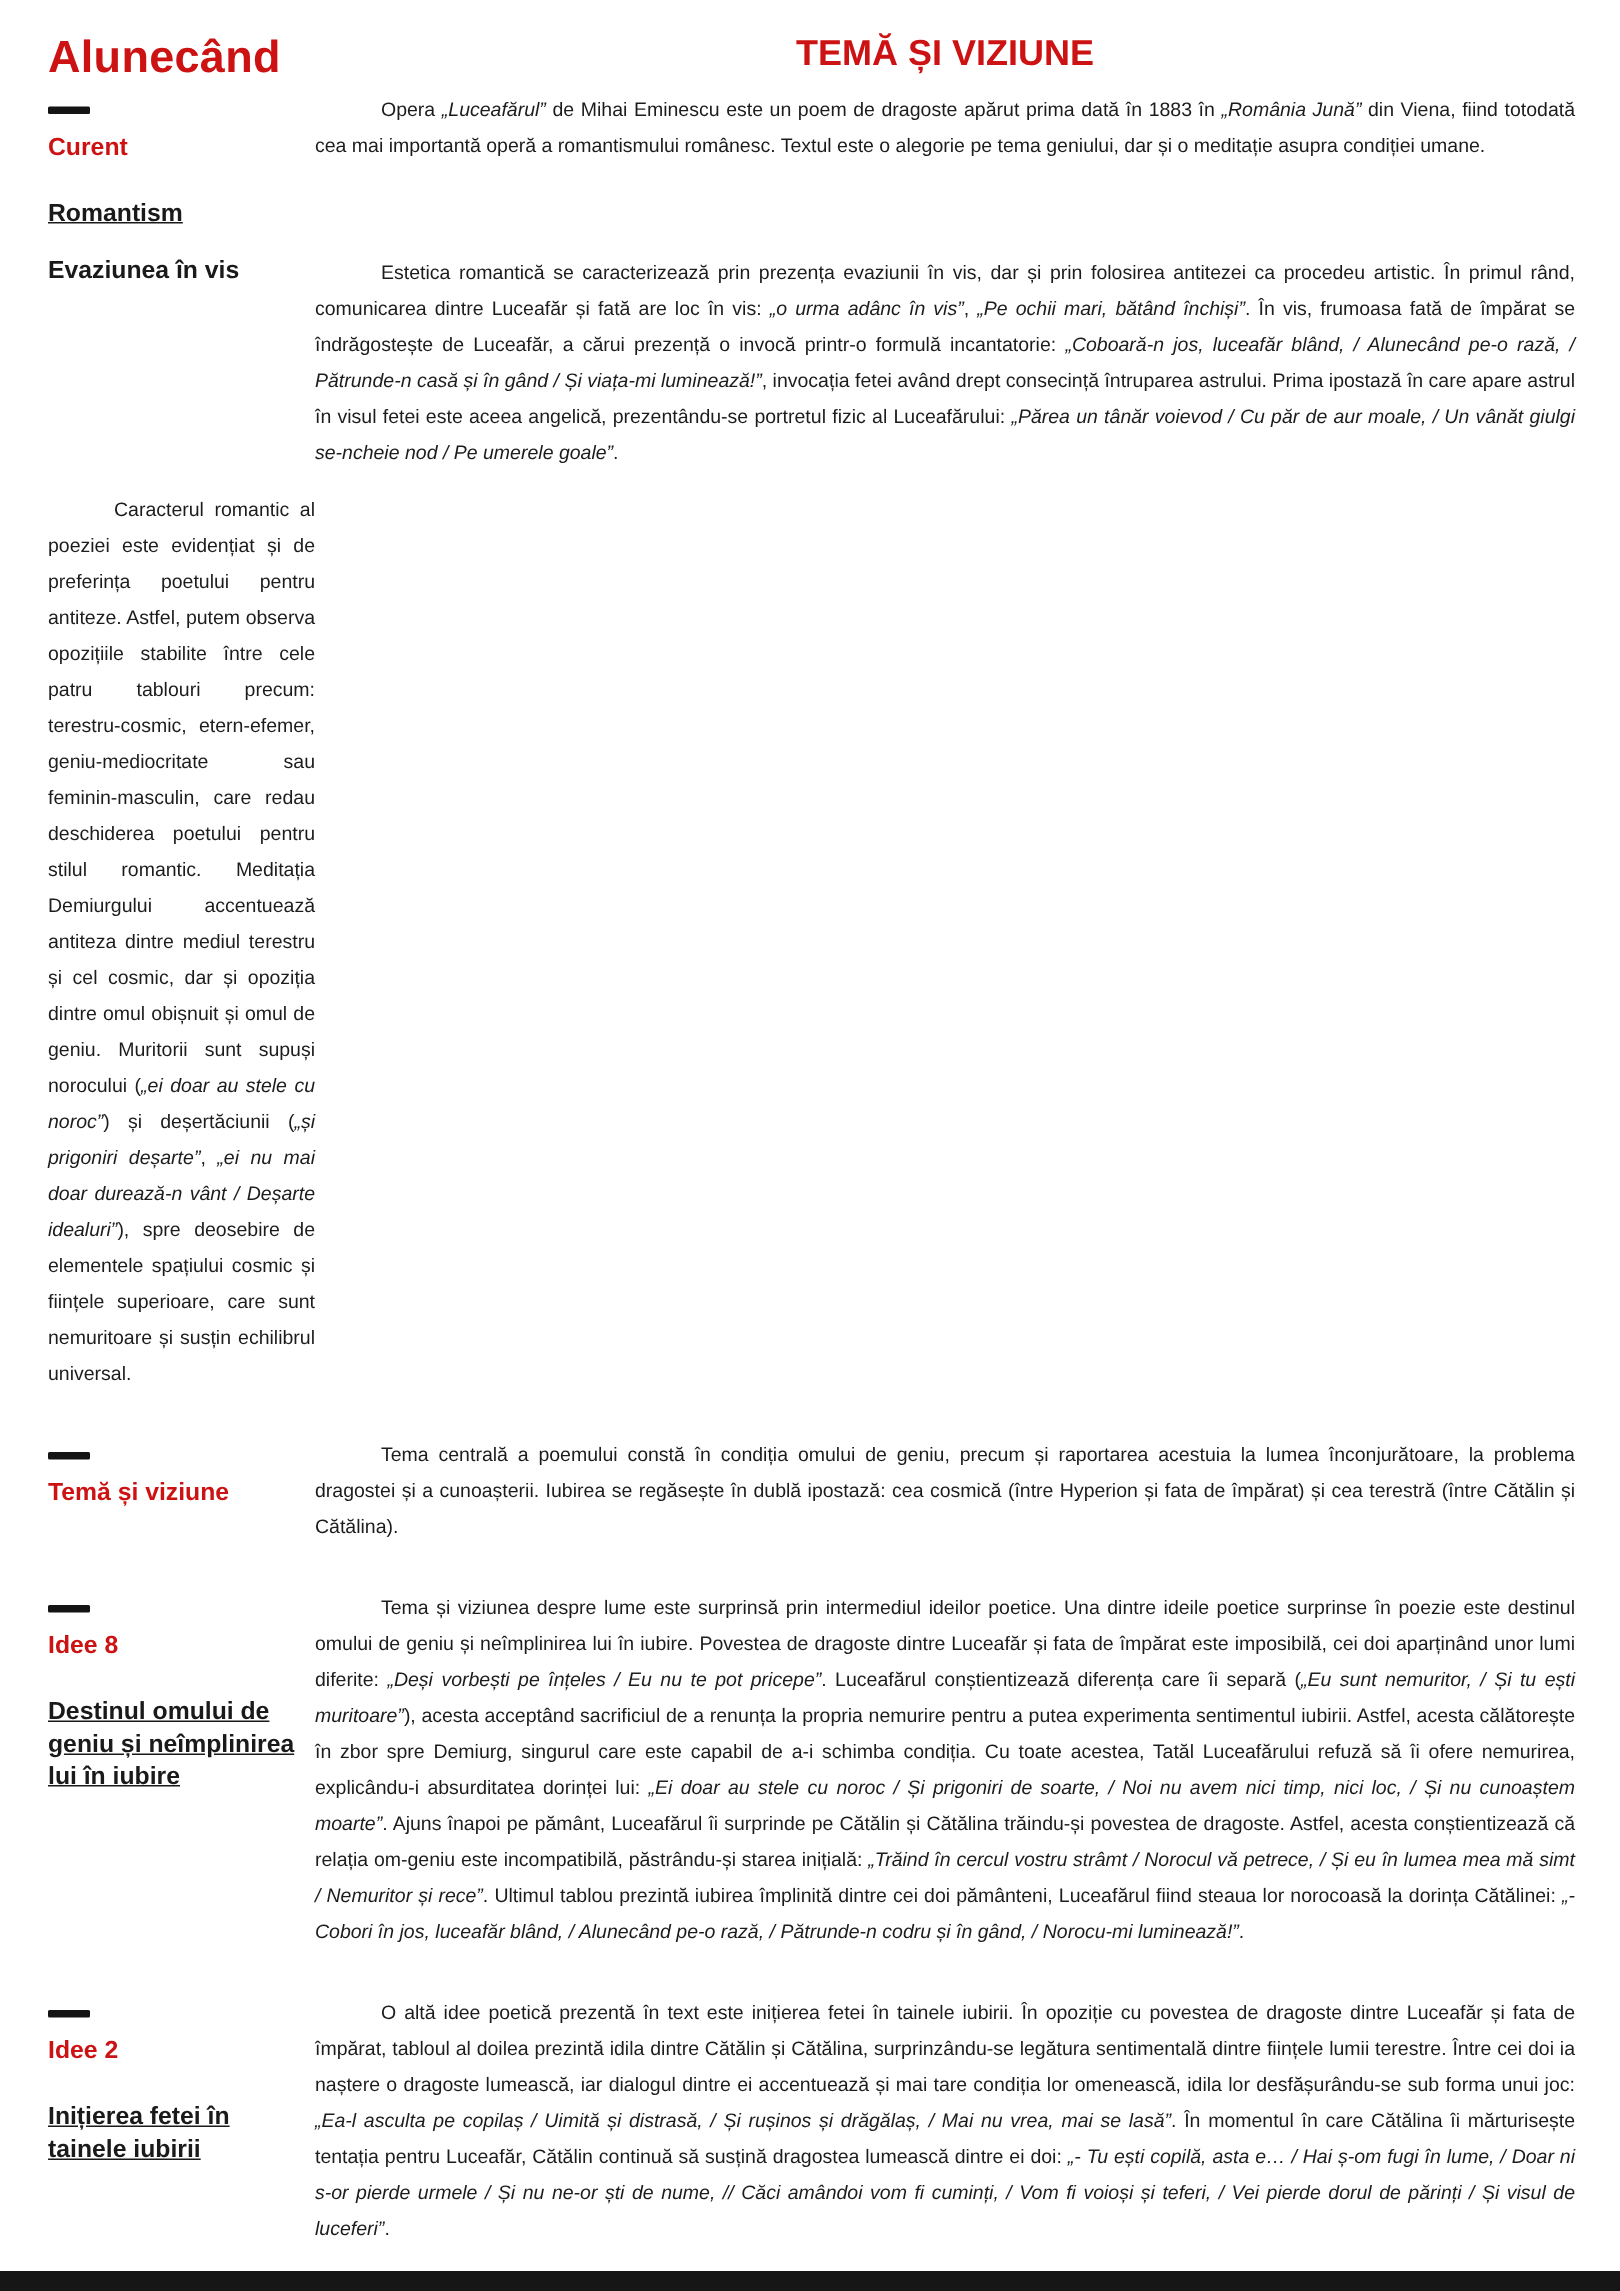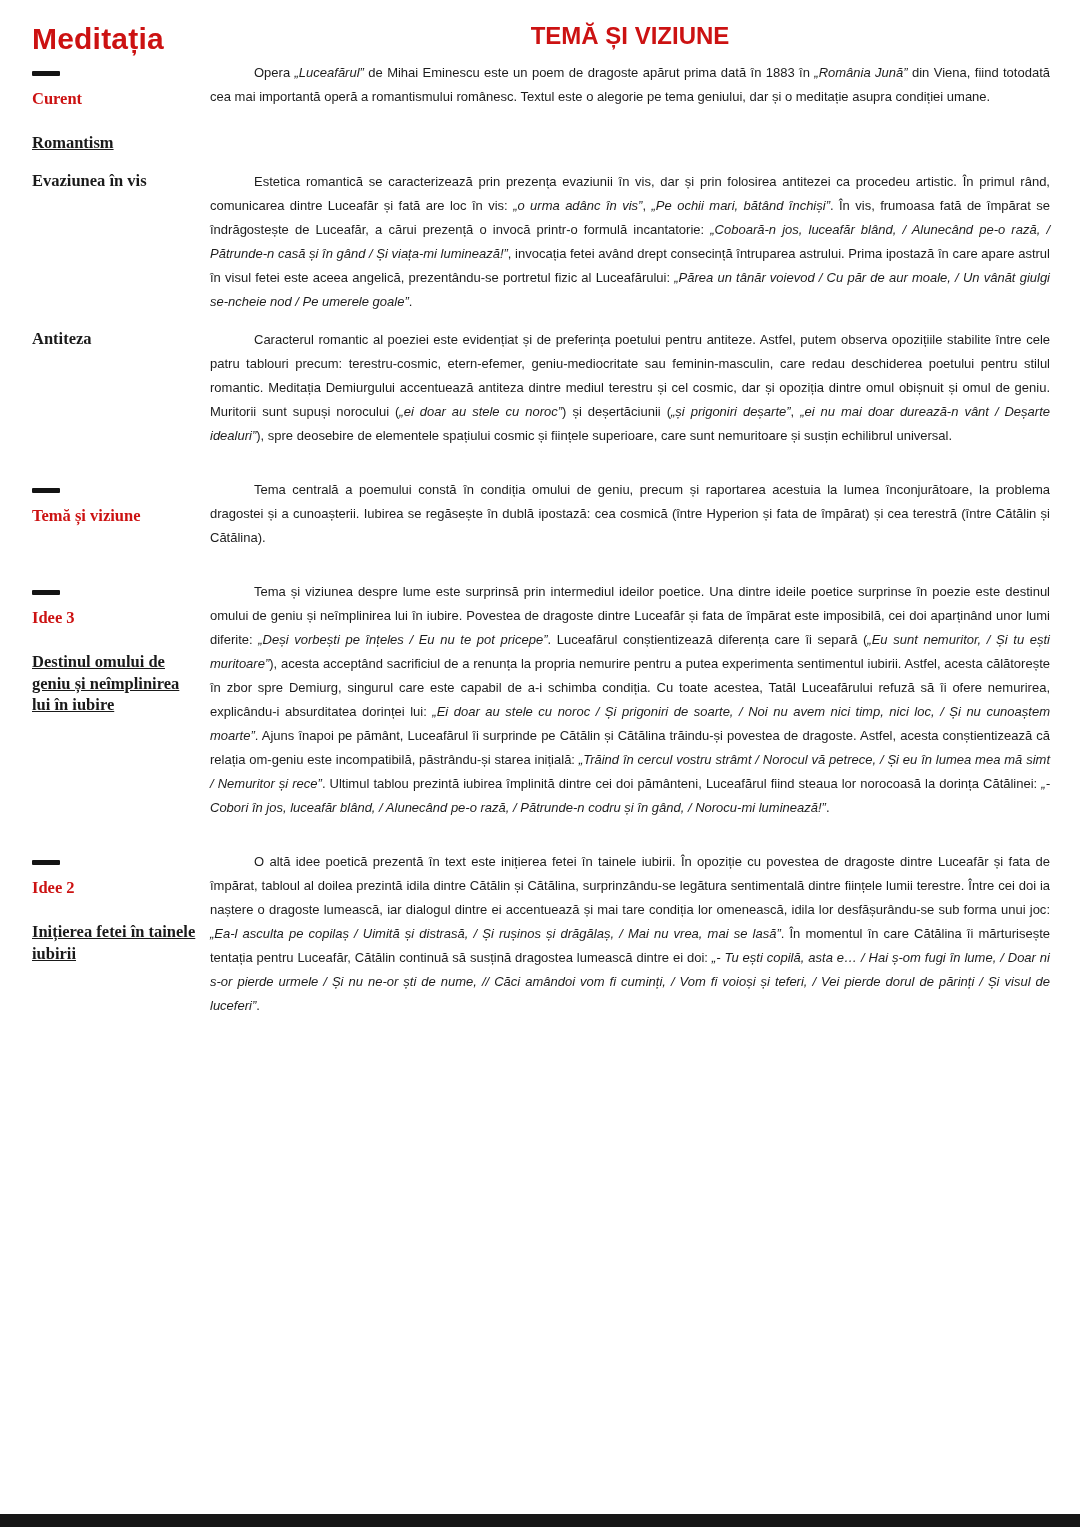--- a/index.html
+++ b/index.html
@@ -9,77 +9,74 @@
     font-family:"Liberation Sans","DejaVu Sans",sans-serif;
   }
   .page{padding:22px 30px 0 32px;}
   
   .header{display:grid;grid-template-columns:178px 1fr;align-items:start;margin-bottom:6px;}
   .doc-title{color:var(--accent,#cc1111);font-weight:bold;font-size:30px;line-height:1.1;letter-spacing:.2px;}
   .page-title{color:var(--accent,#cc1111);font-weight:bold;font-size:24px;text-align:center;line-height:1.2;}
   
   .row{display:grid;grid-template-columns:178px 1fr;margin-bottom:14px;}
   .row.gap{margin-top:30px;}
-  .sbcol{padding-right:10px;font-family:Liberation Serif, serif;}
+  .sbcol{padding-right:10px;}
   .dash{width:28px;height:5px;background:#141414;margin:10px 0 12px 0;border-radius:1px;}
   .sb-label{font-weight:bold;font-size:16.5px;line-height:1.3;margin-bottom:2px;}
   .sb-label.red{color:var(--accent,#cc1111);}
   .sb-label.ul{text-decoration:underline;margin-top:23px;}
   
   .para{
     margin:0;font-size:13px;line-height:24px;text-align:justify;
     text-indent:44px;color:#1c1c1c;
   }
   .para .b{font-weight:normal;}
   .para .i{font-style:italic;}
   
   .bottom-bar{position:absolute;left:0;bottom:0;width:100%;height:13px;background:#161616;}
 </style>
 </head>
 <body>
 
 <div class="page">
 
   <div class="header">
-    <div class="doc-title">Meditația</div>
+    <div class="doc-title">Alunecând</div>
     <div class="page-title">TEMĂ ȘI VIZIUNE</div>
   </div>
 
   <div>
       <div class="row">
         <div class="sbcol">
           <div class="dash"></div>
           <div class="sb-label red">Curent</div>
           <div class="sb-label ul">Romantism</div>
         </div>
         <p class="para"><span>Opera </span><span class="i">„Luceafărul”</span><span> de Mihai Eminescu este un poem de dragoste apărut prima dată în 1883 în </span><span class="i">„România Jună”</span><span> din Viena, fiind totodată cea mai importantă operă a romantismului românesc. Textul este o alegorie pe tema geniului, dar și o meditație asupra condiției umane.</span></p>
       </div>
       <div class="row">
         <div class="sbcol">
           <div class="sb-label">Evaziunea în vis</div>
         </div>
         <p class="para"><span class="b">Estetica romantică</span><span> se caracterizează prin prezența </span><span class="b">evaziunii în vis</span><span>, dar și prin folosirea </span><span class="b">antitezei</span><span> ca procedeu artistic. În primul rând, </span><span class="b">comunicarea dintre Luceafăr și fată are loc în vis</span><span>: </span><span class="i">„o urma adânc în vis”</span><span>, </span><span class="i">„Pe ochii mari, bătând închiși”</span><span>. În vis, frumoasa fată de împărat se îndrăgostește de Luceafăr, a cărui prezență o invocă printr-o </span><span class="b">formulă incantatorie</span><span>: </span><span class="i">„Coboară-n jos, luceafăr blând, / Alunecând pe-o rază, / Pătrunde-n casă și în gând / Și viața-mi luminează!”</span><span>, invocația fetei având drept consecință </span><span class="b">întruparea astrului</span><span>. Prima ipostază în care apare astrul în visul fetei este aceea angelică, prezentându-se </span><span class="b">portretul fizic al Luceafărului</span><span>: </span><span class="i">„Părea un tânăr voievod / Cu păr de aur moale, / Un vânăt giulgi se-ncheie nod / Pe umerele goale”</span><span>.</span></p>
       </div>
       <div class="row">
-        <div class="sbcol">
-          <div class="sb-label">Antiteza</div>
-        </div>
         <p class="para"><span>Caracterul romantic al poeziei este evidențiat și de preferința poetului pentru </span><span class="b">antiteze</span><span>. Astfel, putem observa </span><span class="b">opozițiile stabilite între cele patru tablouri</span><span> precum: </span><span class="b">terestru-cosmic</span><span>, </span><span class="b">etern-efemer</span><span>, </span><span class="b">geniu-mediocritate</span><span> sau </span><span class="b">feminin-masculin</span><span>, care redau deschiderea poetului pentru stilul romantic. </span><span class="b">Meditația Demiurgului</span><span> accentuează </span><span class="b">antiteza dintre mediul terestru și cel cosmic</span><span>, dar și </span><span class="b">opoziția dintre omul obișnuit și omul de geniu</span><span>. </span><span class="b">Muritorii</span><span> sunt </span><span class="b">supuși norocului</span><span> (</span><span class="i">„ei doar au stele cu noroc”</span><span>) și </span><span class="b">deșertăciunii</span><span> (</span><span class="i">„și prigoniri deșarte”</span><span>, </span><span class="i">„ei nu mai doar durează-n vânt / Deșarte idealuri”</span><span>), spre deosebire de </span><span class="b">elementele spațiului cosmic și ființele superioare</span><span>, care sunt </span><span class="b">nemuritoare și susțin echilibrul universal</span><span>.</span></p>
       </div>
       <div class="row gap">
         <div class="sbcol">
           <div class="dash"></div>
           <div class="sb-label red">Temă și viziune</div>
         </div>
         <p class="para"><span>Tema centrală a poemului constă în </span><span class="b">condiția omului de geniu</span><span>, precum și raportarea acestuia la lumea înconjurătoare, la problema </span><span class="b">dragostei</span><span> și a </span><span class="b">cunoașterii</span><span>. Iubirea se regăsește în dublă ipostază: cea </span><span class="b">cosmică</span><span> (între Hyperion și fata de împărat) și cea </span><span class="b">terestră</span><span> (între Cătălin și Cătălina).</span></p>
       </div>
       <div class="row gap">
         <div class="sbcol">
           <div class="dash"></div>
-          <div class="sb-label red">Idee 3</div>
+          <div class="sb-label red">Idee 8</div>
           <div class="sb-label ul">Destinul omului de geniu și neîmplinirea lui în iubire</div>
         </div>
         <p class="para"><span>Tema și viziunea despre lume este surprinsă prin intermediul ideilor poetice. Una dintre ideile poetice surprinse în poezie este </span><span class="b">destinul omului de geniu și neîmplinirea lui în iubire</span><span>. Povestea de dragoste dintre Luceafăr și fata de împărat este imposibilă, cei doi aparținând unor lumi diferite: </span><span class="i">„Deși vorbești pe înțeles / Eu nu te pot pricepe”</span><span>. Luceafărul conștientizează diferența care îi separă (</span><span class="i">„Eu sunt nemuritor, / Și tu ești muritoare”</span><span>), acesta </span><span class="b">acceptând sacrificiul de a renunța la propria nemurire pentru a putea experimenta sentimentul iubirii</span><span>. Astfel, acesta călătorește în zbor spre Demiurg, singurul care este capabil de a-i schimba condiția. Cu toate acestea, Tatăl Luceafărului refuză să îi ofere nemurirea, explicându-i </span><span class="b">absurditatea dorinței lui</span><span>: </span><span class="i">„Ei doar au stele cu noroc / Și prigoniri de soarte, / Noi nu avem nici timp, nici loc, / Și nu cunoaștem moarte”</span><span>. Ajuns înapoi pe pământ, Luceafărul îi surprinde pe Cătălin și Cătălina trăindu-și povestea de dragoste. Astfel, acesta </span><span class="b">conștientizează că relația om-geniu este incompatibilă</span><span>, păstrându-și starea inițială: </span><span class="i">„Trăind în cercul vostru strâmt / Norocul vă petrece, / Și eu în lumea mea mă simt / Nemuritor și rece”</span><span>. </span><span class="b">Ultimul tablou</span><span> prezintă iubirea împlinită dintre cei doi pământeni, </span><span class="b">Luceafărul fiind steaua lor norocoasă la dorința Cătălinei</span><span>: </span><span class="i">„- Cobori în jos, luceafăr blând, / Alunecând pe-o rază, / Pătrunde-n codru și în gând, / Norocu-mi luminează!”</span><span>.</span></p>
       </div>
       <div class="row gap">
         <div class="sbcol">
           <div class="dash"></div>
           <div class="sb-label red">Idee 2</div>
           <div class="sb-label ul">Inițierea fetei în tainele iubirii</div>
         </div>

